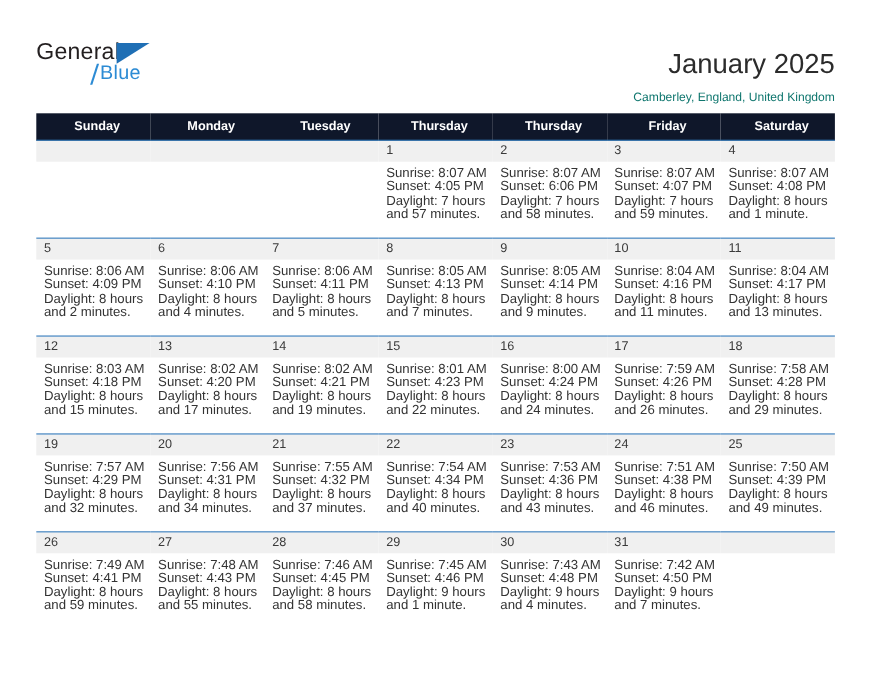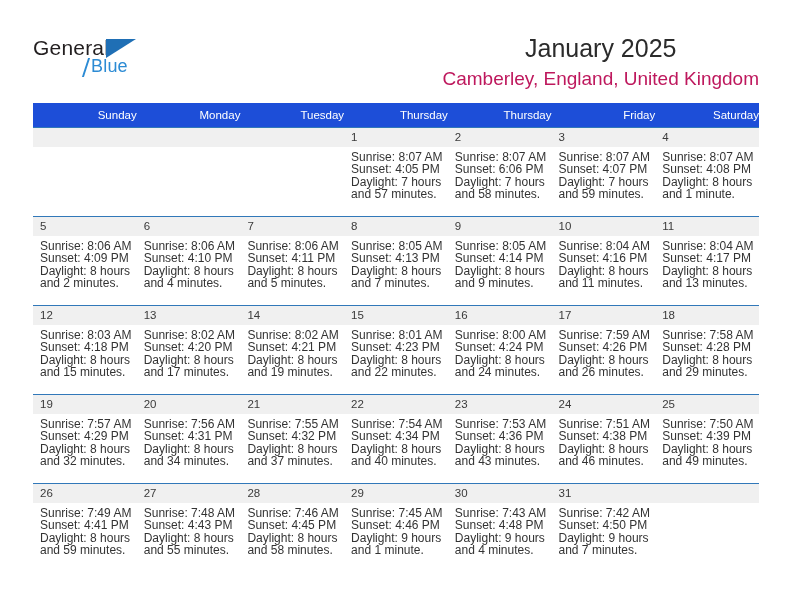--- a/index.html
+++ b/index.html
@@ -68,52 +68,52 @@
     left: 52px;
     top: 22px;
     width: 2px;
     height: 19px;
     background: #2c8bd4;
     transform: skewX(-18deg);
   }
   .title-wrap {
     position: absolute;
     right: 0;
-    top: 2px;
-    text-align: center;
+    top: 12px;
+    text-align: right;
   }
   .cal-title {
     font-size: 25px;
     color: #2b2b2b;
     line-height: 32px;
     white-space: nowrap;
   }
   .cal-subtitle {
-    font-size: 19px;
-    color: #be185d;
+    font-size: 11px;
+    color: #0f766e;
     line-height: 20px;
     margin-top: 5px;
     white-space: nowrap;
   }
 
   
   .calendar {
     position: absolute;
     left: 33px;
     top: 103px;
     width: 726px;
     border-collapse: collapse;
     table-layout: fixed;
   }
   .calendar th {
-    background: #1d4ed8;
+    background: #0f172a;
     color: #ffffff;
     font-size: 11.5px;
-    font-weight: normal;
-    text-align: right;
+    font-weight: bold;
+    text-align: center;
     padding: 5px 0 5px 7px;
     height: 14px;
   }
   .calendar td {
     vertical-align: top;
     padding: 0;
     width: 103.7px;
     border-top: 1px solid #3178b9;
   }
   .calendar tr.week td {

